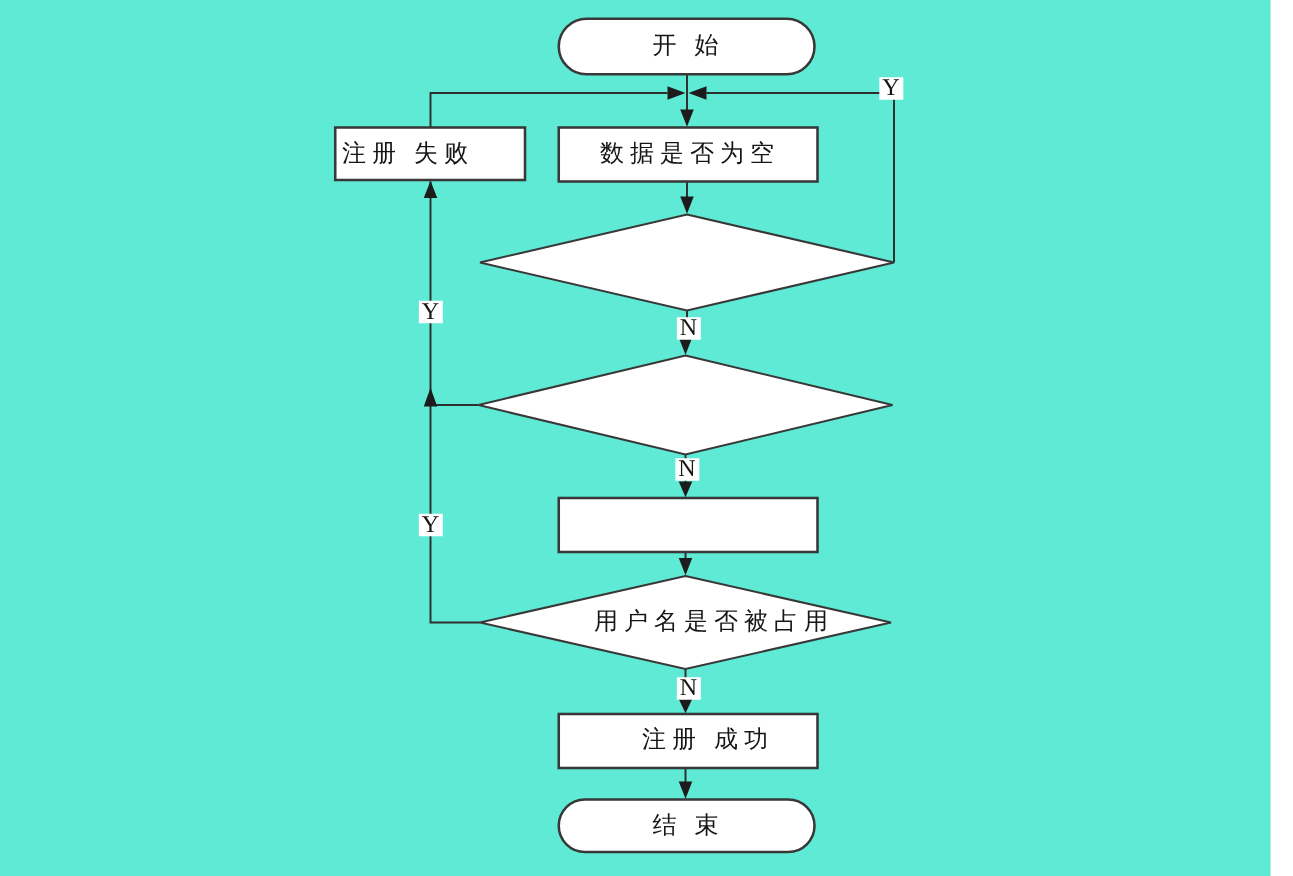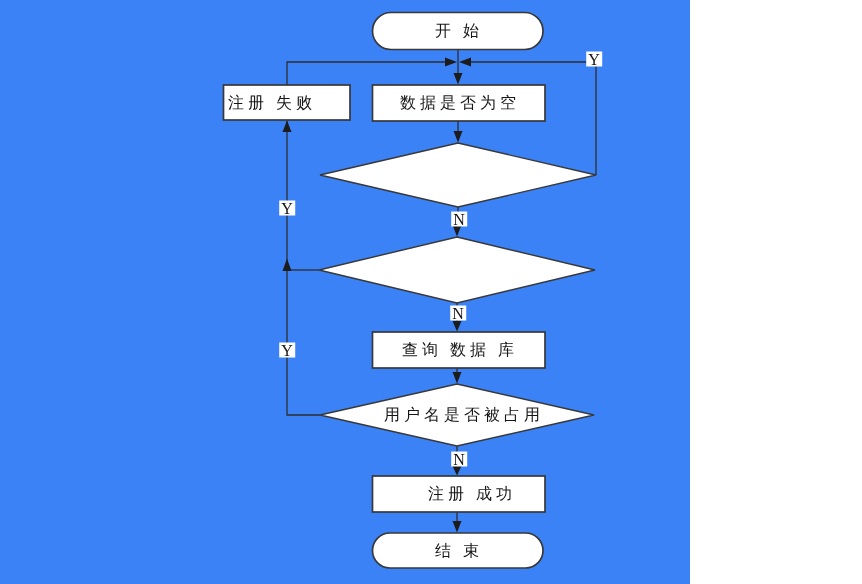--- a/index.html
+++ b/index.html
@@ -1,17 +1,17 @@
 <!DOCTYPE html>
 <html><head>
 <meta charset="utf-8">
 <style>
   html,body{margin:0;padding:0;background:#ffffff;}
   .canvas{
-    position:relative;width:690px;height:584px;background:#3b82f6;overflow:hidden;
+    position:relative;width:847px;height:584px;background:#5eead4;overflow:hidden;
     font-family:"Liberation Serif","DejaVu Serif",serif;
   }
   .layer{position:absolute;left:0;top:0;}
   .lbl{
     position:absolute;transform:translate(-50%,-50%);
     font-size:16px;letter-spacing:4px;color:#161616;white-space:nowrap;line-height:18px;
   }
   .yn{
     position:absolute;transform:translate(-50%,-50%);
     font-size:16px;line-height:15px;padding:0 2px;background:#ffffff;color:#161616;
@@ -62,22 +62,21 @@
       <rect x="372.5" y="332" width="172.5" height="36"></rect>
       <polygon points="457,384 594,415 457,446 320,415" stroke-width="1.4"></polygon>
       <rect x="372.5" y="476" width="172.5" height="36"></rect>
       <rect x="372.5" y="533" width="170.5" height="35" rx="17.5" ry="17.5"></rect>
     </g>
   </svg>
 
   <div class="lbl" style="left:459px;top:31px">开 始</div>
   <div class="lbl" style="left:272px;top:103px">注册 失败</div>
   <div class="lbl" style="left:460px;top:103px">数据是否为空</div>
-  <div class="lbl" style="left:460px;top:350px">查询 数据 库</div>
-  <div class="lbl" style="left:464px;top:415px">用户名是否被占用</div>
+  <div class="lbl" style="left:476px;top:415px">用户名是否被占用</div>
   <div class="lbl" style="left:472px;top:494px">注册 成功</div>
   <div class="lbl" style="left:459px;top:551px">结 束</div>
 
   <div class="yn" style="left:594px;top:59px">Y</div>
   <div class="yn" style="left:459px;top:219px">N</div>
   <div class="yn" style="left:287px;top:208px">Y</div>
   <div class="yn" style="left:458px;top:313px">N</div>
   <div class="yn" style="left:287px;top:350px">Y</div>
   <div class="yn" style="left:459px;top:459px">N</div>
 

